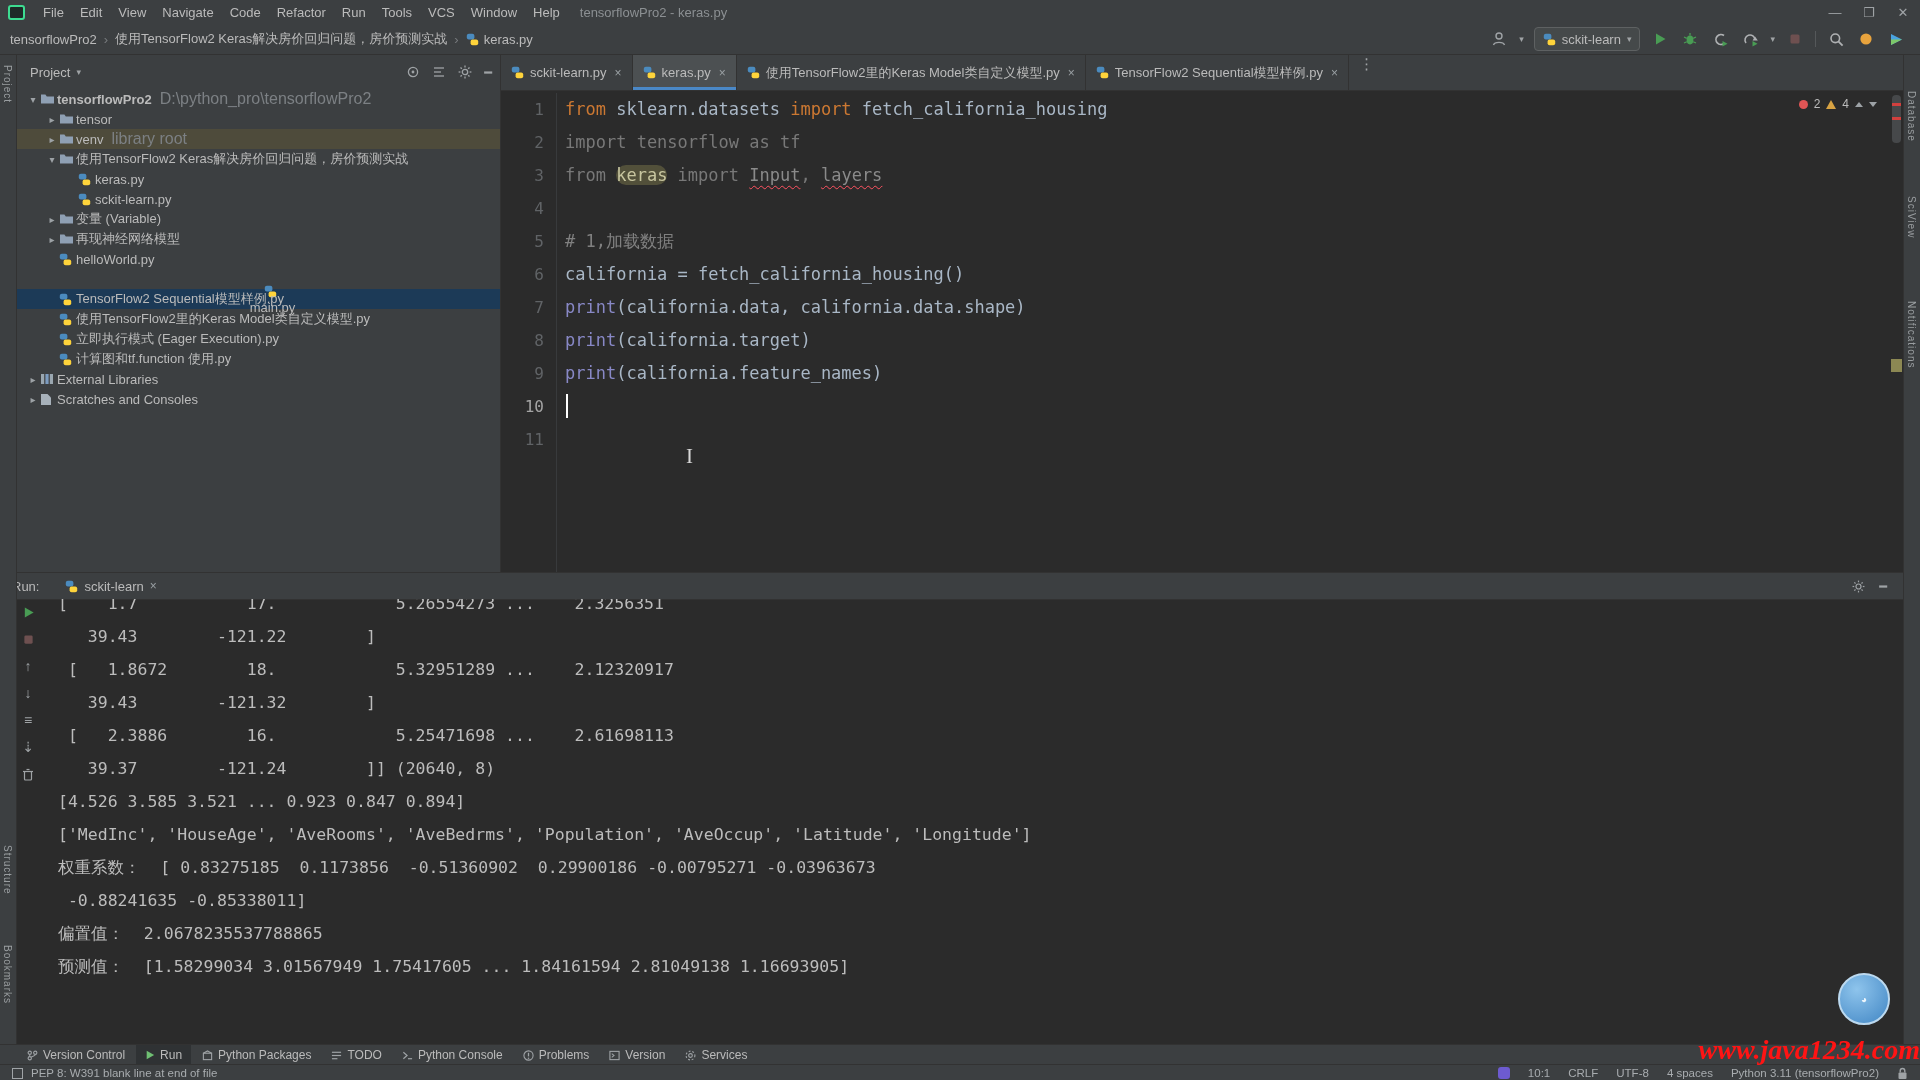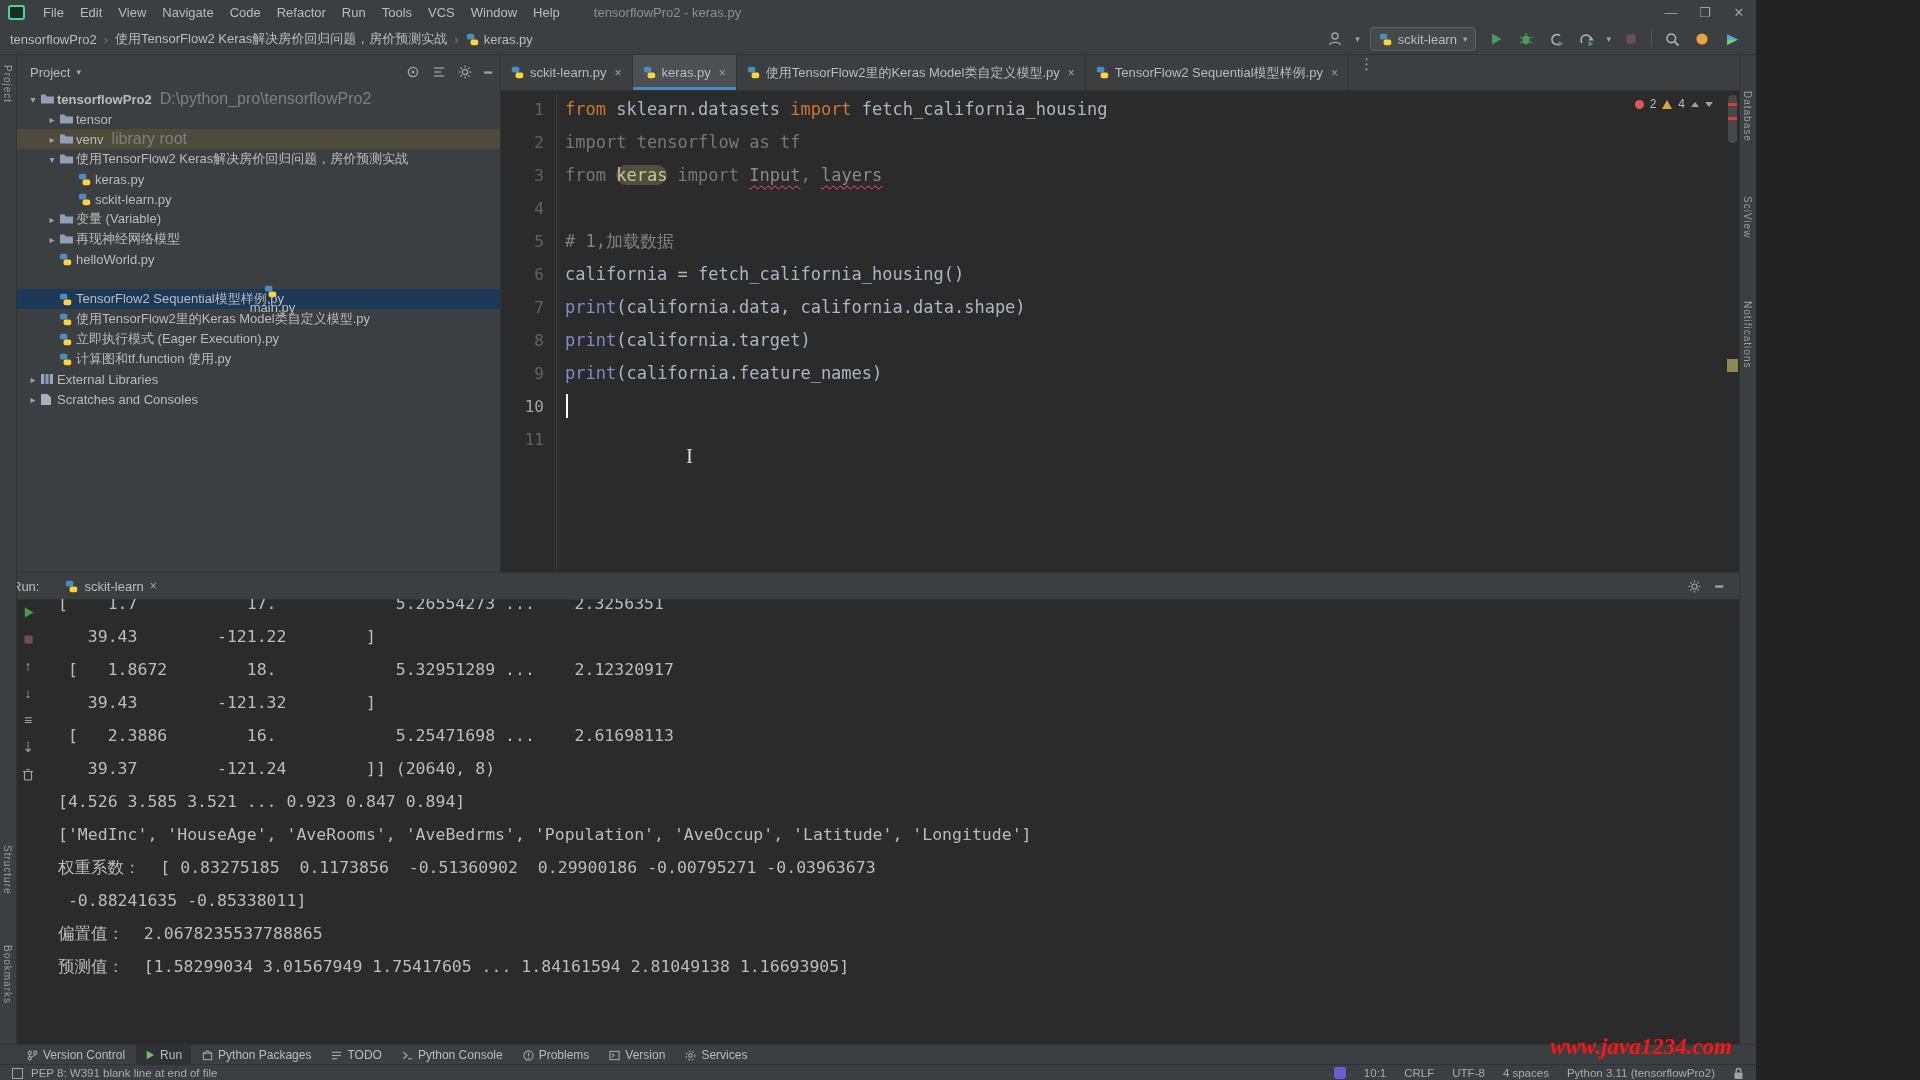--- a/index.html
+++ b/index.html
@@ -1,25 +1,25 @@
 <!DOCTYPE html>
 <html><head>
 <meta charset="utf-8">
 <style>
   html,body{margin:0;padding:0;background:#222;}
-  #app{position:relative;width:1756px;height:1080px;background:#2b2b2b;overflow:hidden;
+  #app{position:relative;width:1920px;height:1080px;background:#2b2b2b;overflow:hidden;
        font-family:"Liberation Sans",sans-serif;color:#bbbbbb;-webkit-font-smoothing:antialiased;}
   .bar{background:#3c3f41;}
   
   #menubar{position:absolute;left:0;top:0;right:0;height:24px;display:flex;align-items:center;
            border-bottom:1px solid #323232;font-size:13px;}
   #logo{width:17px;height:15px;margin:0 10px 0 8px;border-radius:3px;background:#1e2a28;
         border:2px solid #3ddc91;box-sizing:border-box;}
   .menu-item{padding:0 8px;color:#bbbbbb;cursor:default;}
-  #win-title{margin-left:26px;color:#8c9093;}
+  #win-title{margin-left:12px;color:#8c9093;}
   #win-controls{margin-left:auto;display:flex;align-items:center;height:100%;}
   .win-btn{width:34px;text-align:center;color:#9fa3a6;font-size:13px;}
   
   #toolbar{position:absolute;left:0;top:24px;right:0;height:30px;display:flex;align-items:center;
            border-bottom:1px solid #323232;font-size:13px;}
   #breadcrumbs{display:flex;align-items:center;margin-left:10px;gap:4px;white-space:nowrap;}
   .crumb{color:#bbbbbb;}
   .crumb-sep{color:#777a7d;margin:0 3px;}
   #toolbar-right{margin-left:auto;display:flex;align-items:center;gap:10px;margin-right:14px;}
   #run-config{display:flex;align-items:center;gap:6px;height:22px;padding:0 8px;
@@ -98,22 +98,22 @@
   #bottombar{position:absolute;left:0;right:0;top:1044px;height:20px;background:#3c3f41;border-top:1px solid #323232;
              display:flex;align-items:center;font-size:12px;padding-left:18px;gap:2px;}
   .bb-item{display:flex;align-items:center;gap:5px;padding:0 9px;height:100%;color:#bbbbbb;}
   .bb-item.active{background:#2f3234;}
   #statusbar{position:absolute;left:0;right:0;top:1064px;height:16px;background:#3c3f41;border-top:1px solid #323232;
              display:flex;align-items:center;font-size:11.5px;color:#a8acaf;padding:0 12px;}
   #status-left{display:flex;align-items:center;gap:8px;}
   .sq-icon{width:9px;height:9px;border:1px solid #9fa3a6;display:inline-block;}
   #status-right{margin-left:auto;display:flex;align-items:center;gap:18px;}
   #tf-chip{width:12px;height:12px;background:#6d5bd0;border-radius:3px;}
-  #watermark{position:absolute;right:24px;top:1034px;font-family:"Liberation Serif",serif;font-style:italic;
-             font-weight:bold;font-size:23px;color:#ff1414;z-index:9;}
+  #watermark{position:absolute;right:0;top:1034px;font-family:"Liberation Serif",serif;font-style:italic;
+             font-weight:bold;font-size:28px;color:#ff1414;z-index:9;}
   svg{display:block;}
 </style>
 </head>
 <body>
 
 <div id="app">
 
   <div id="menubar" class="bar">
     <div id="logo"></div>
     <div id="menu-items"><span class="menu-item">File</span><span class="menu-item">Edit</span><span class="menu-item">View</span><span class="menu-item">Navigate</span><span class="menu-item">Code</span><span class="menu-item">Refactor</span><span class="menu-item">Run</span><span class="menu-item">Tools</span><span class="menu-item">VCS</span><span class="menu-item">Window</span><span class="menu-item">Help</span></div>

